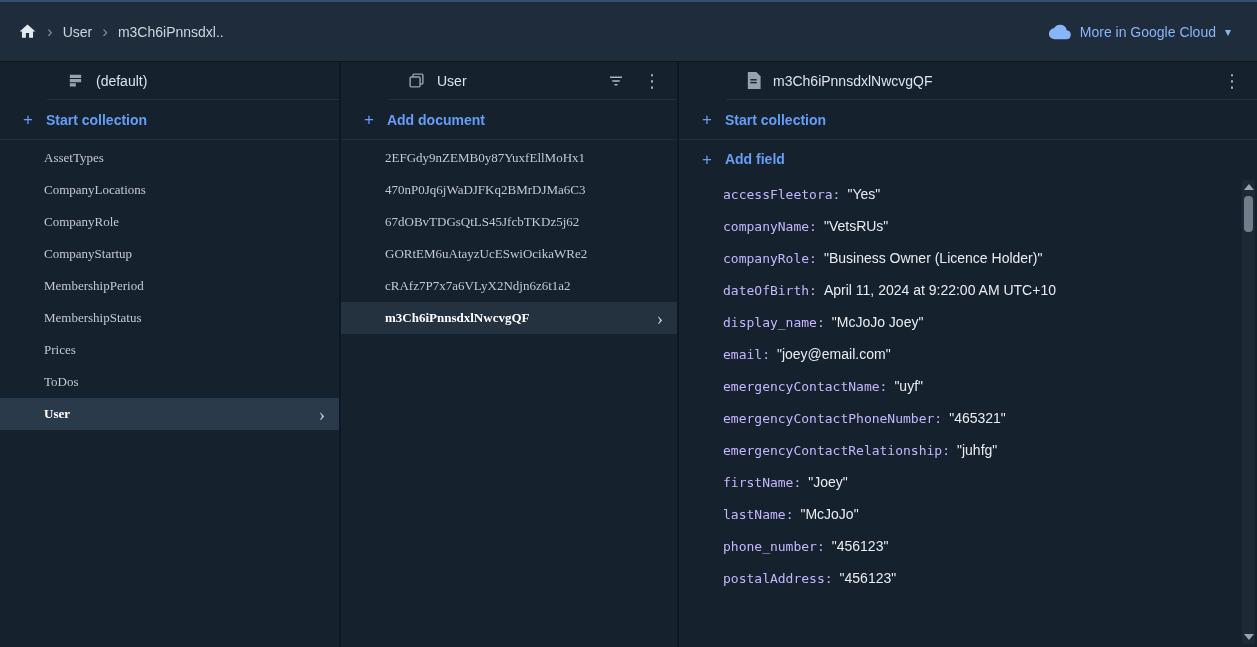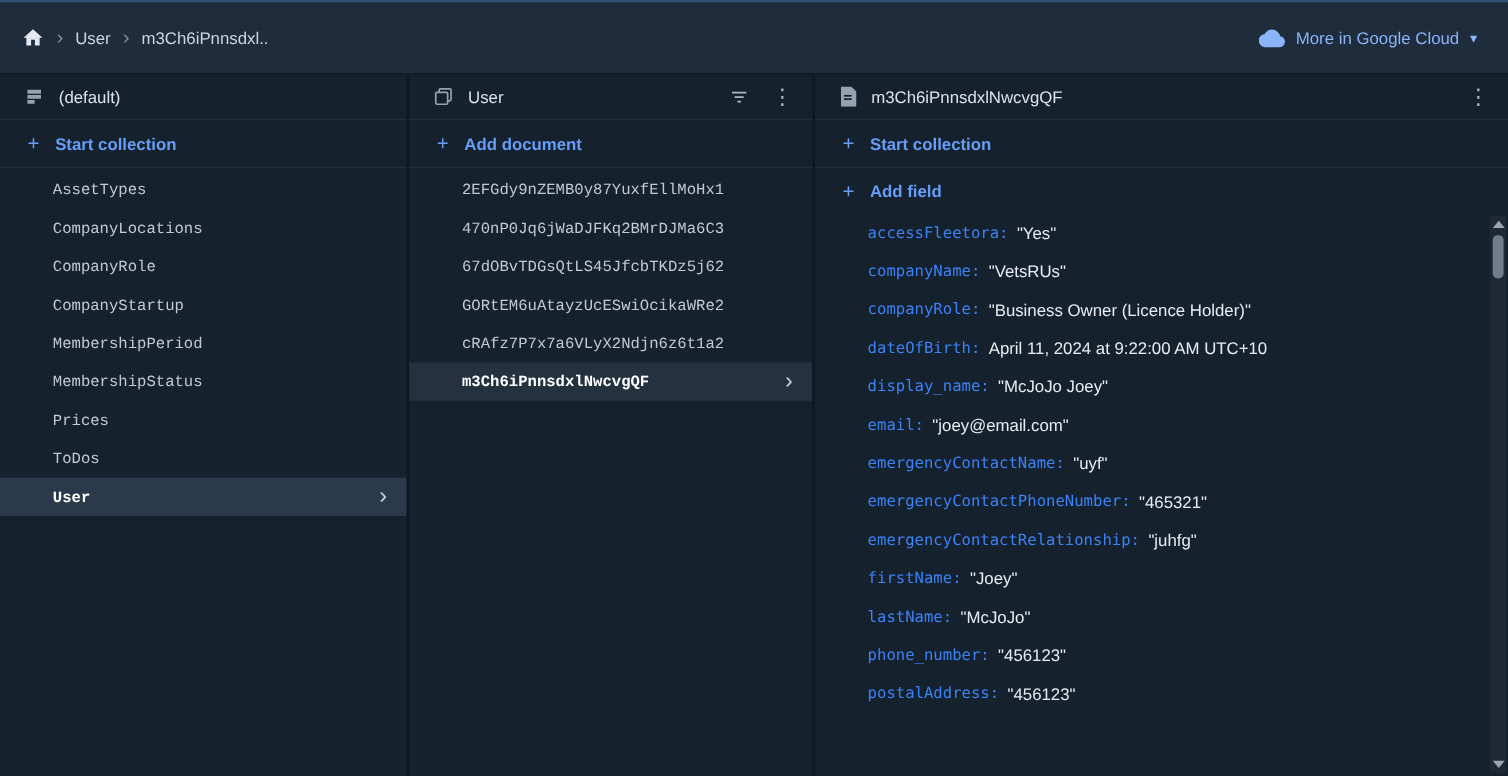--- a/index.html
+++ b/index.html
@@ -4,21 +4,21 @@
 <style>
   * { box-sizing: border-box; }
   html, body { margin: 0; padding: 0; }
   body {
     width: 1257px; height: 647px;
     background: #16212e;
     font-family: "Liberation Sans", sans-serif;
     overflow: hidden;
     -webkit-font-smoothing: antialiased;
   }
-  .mono { font-family: Liberation Mono, monospace; }
+  .mono { font-family: Liberation Serif, serif; }
 
   
   .topbar {
     height: 62px;
     background: #1e2c3c;
     border-top: 2px solid #33506e;
     border-bottom: 1px solid #0d151e;
     display: flex; align-items: center; justify-content: space-between;
     padding: 0 26px 0 18px;
   }
@@ -36,20 +36,21 @@
   .panel + .panel { border-left: 2px solid #0e1823; }
   .panel.p1 { width: 339px; flex: none; }
   .panel.p2 { width: 338px; flex: none; }
   .panel.p3 { flex: 1; }
 
   .panel-header {
     height: 38px;
     display: flex; align-items: center; gap: 12px;
     padding: 0 14px 0 20px;
     border-bottom: 1px solid #242f3c;
+    margin-left: 47px;
   }
   .panel-header .ph-title { color: #dce3ea; font-size: 14px; flex: 1; white-space: nowrap; overflow: hidden; }
   .ph-icon { display: flex; align-items: center; flex: none; }
   .kebab { color: #aab6c2; font-size: 18px; width: 22px; text-align: center; cursor: pointer; user-select: none; }
   .icon-btn { display: flex; align-items: center; justify-content: center; width: 26px; cursor: pointer; }
 
   .action-row {
     height: 40px;
     display: flex; align-items: center; gap: 13px;
     padding-left: 23px;
@@ -81,21 +82,21 @@
   .field-list { list-style: none; margin: 0; padding: 0; }
   .field-row {
     height: 32px;
     display: flex; align-items: center;
     padding: 0 30px 0 44px;
     cursor: pointer;
     white-space: nowrap;
   }
   .field-key {
     font-family: "DejaVu Sans Mono", monospace;
-    color: #3b82f6; font-size: 13px;
+    color: #c4b5fd; font-size: 13px;
   }
   .field-key::after { content: ":"; }
   .field-value { color: #e8ecf1; font-size: 14px; margin-left: 7px; }
 
   
   .scrollbar {
     position: absolute; right: 2px; top: 118px; bottom: 3px; width: 13px;
     background: rgba(255,255,255,0.04);
     border-radius: 2px;
   }

